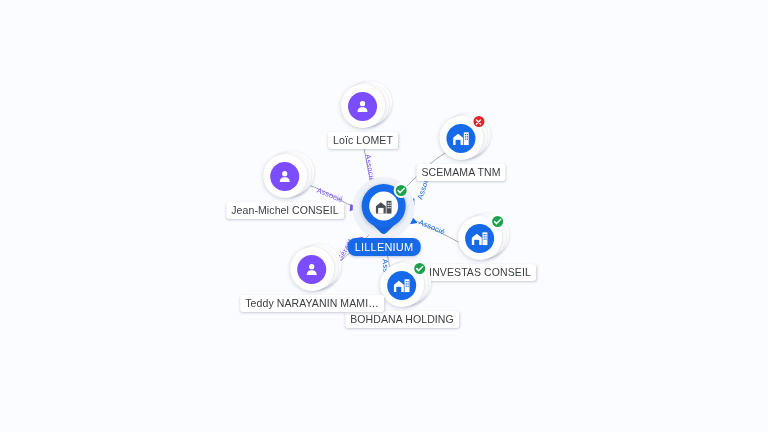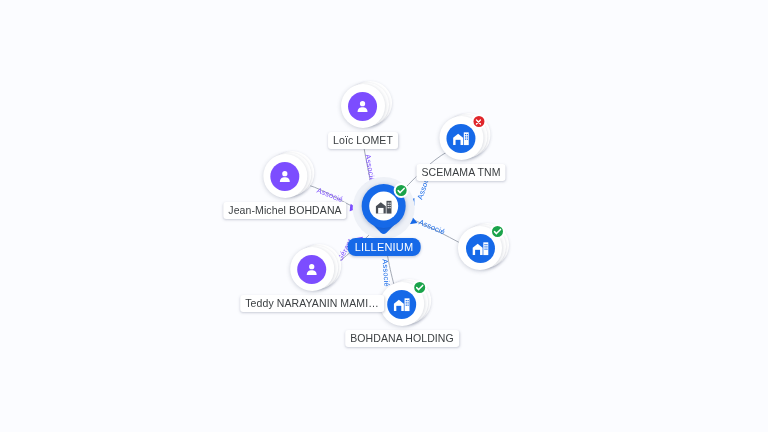--- a/index.html
+++ b/index.html
@@ -308,22 +308,23 @@
                 <rect x="20.2" y="11.8" width="1.7" height="1.7" fill="#1669e8"></rect>
               </svg>
             </div>
           </div>
           <div class="node-badge ok">
             <svg width="9" height="9" viewBox="0 0 12 12">
               <path d="M2 6.2 L4.6 8.8 L10 3.2" stroke="#ffffff" stroke-width="2" fill="none" stroke-linecap="round" stroke-linejoin="round"></path>
             </svg>
           </div>
         </div>
-      </div>
-      <div class="node" style="left: 402px; top: 314px;">
+        <div class="node-label">INVESTAS CONSEIL</div>
+      </div>
+      <div class="node" style="left: 402px; top: 295px;">
         <div class="node-stack">
           <div class="stack-card c1"></div>
           <div class="stack-card c2"></div>
           <div class="node-disc">
             <div class="node-inner company">
               <svg width="17" height="16" viewBox="0 0 24 22" aria-hidden="true">
                 <path d="M1 21 L1 10.5 L8 5 L15 10.5 L15 21 Z" fill="#ffffff"></path>
                 <rect x="4.4" y="13.6" width="7" height="7.4" fill="#1669e8"></rect>
                 <rect x="16" y="3" width="7" height="18" fill="#ffffff"></rect>
                 <rect x="17.6" y="5.4" width="1.7" height="1.7" fill="#1669e8"></rect>
@@ -364,21 +365,21 @@
           <div class="stack-card c2"></div>
           <div class="node-disc">
             <div class="node-inner person">
               <svg width="15" height="15" viewBox="0 0 20 20" aria-hidden="true">
                 <circle cx="10" cy="6.3" r="3.5" fill="#ffffff"></circle>
                 <path d="M3.4 17.2 C3.4 12.9 6.4 11 10 11 C13.6 11 16.6 12.9 16.6 17.2 Z" fill="#ffffff"></path>
               </svg>
             </div>
           </div>
         </div>
-        <div class="node-label">Jean-Michel BOHDANA</div>
+        <div class="node-label">Jean-Michel CONSEIL</div>
       </div>
     </div>
 
   <div class="node focus" id="focus-node" style="left: 384px; top: 220px;">
     <div class="focus-halo"></div>
     <div class="pin-wrap">
       <div class="pin-tip"></div>
       <div class="pin-shape"></div>
       <div class="pin-hole">
         <svg width="17" height="16" viewBox="0 0 24 22" aria-hidden="true">

